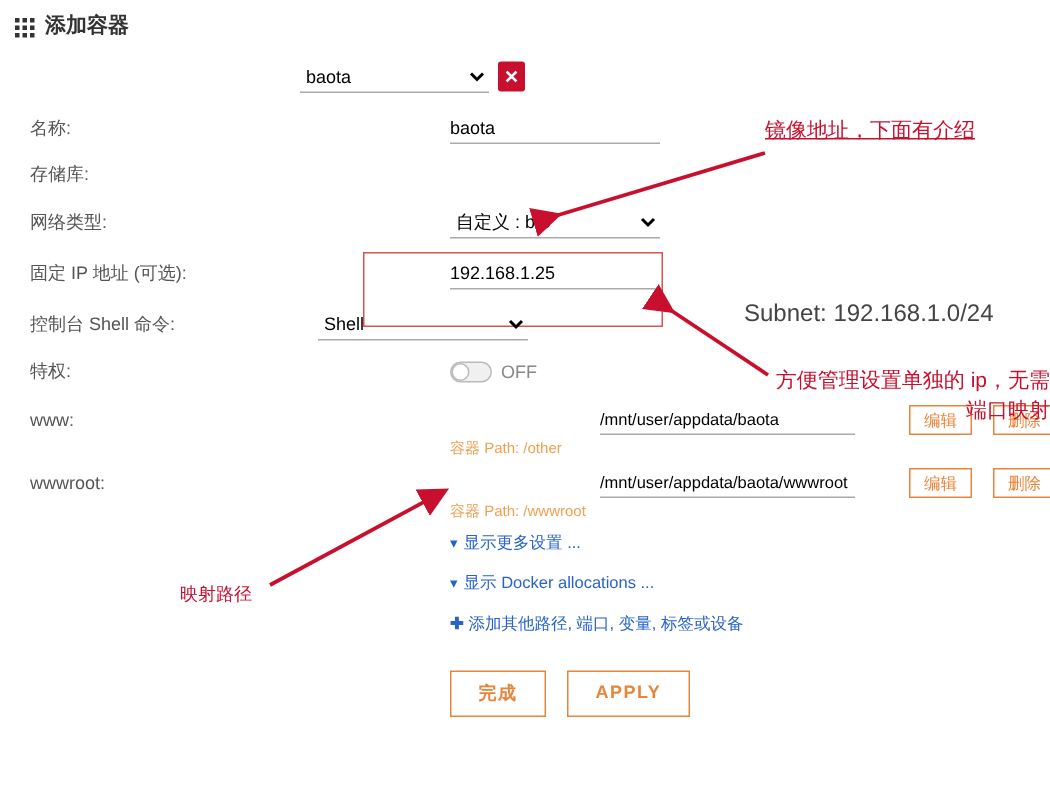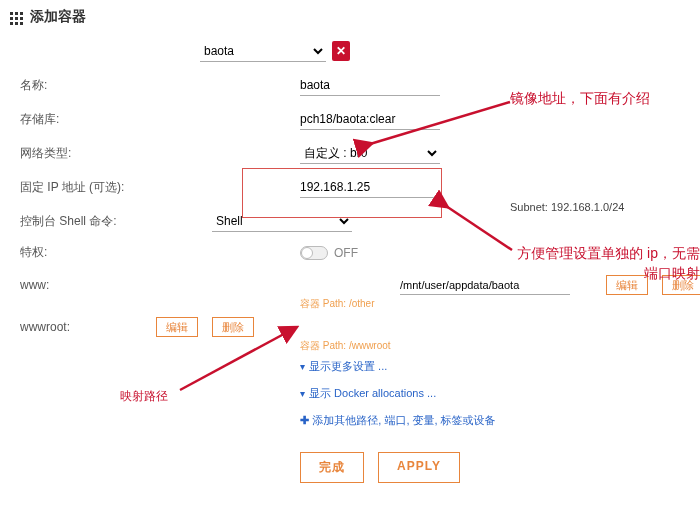--- a/index.html
+++ b/index.html
@@ -65,23 +65,23 @@
     border-radius: 2px;
     cursor: pointer;
   }
   .highlight-box {
     position: absolute;
     border: 1px solid #d9534f;
     pointer-events: none;
   }
   .subnet {
     position: absolute;
-    left: 510px;
+    left: 496px;
     top: 201px;
-    font-size: 11px;
+    font-size: 16px;
     color: #444;
   }
   .toggle {
     display: flex;
     align-items: flex-end;
   }
   .toggle-switch {
     width: 28px; height: 14px;
     border: 1px solid #bbb;
     border-radius: 8px;
@@ -217,23 +217,20 @@
 
 <div class="form-row">
   <span class="label">名称:</span>
   <div class="field-col">
     <input class="text-input" value="baota" style="">
   </div>
 </div>
 
 <div class="form-row">
   <span class="label">存储库:</span>
-  <div class="field-col">
-    <input class="text-input" value="pch18/baota:clear" style="">
-  </div>
 </div>
 
 <div class="form-row">
   <span class="label">网络类型:</span>
   <div class="field-col">
     <select>
       <option>自定义 : br0</option>
     </select>
   </div>
 </div>
@@ -276,20 +273,23 @@
   </div>
   <div class="vol-btns">
     <div class="small-btn">编辑</div>
     <div class="small-btn">删除</div>
   </div>
 </div>
 <div class="vol-sub">容器 Path: /other</div>
 
 <div class="vol-row" style="margin-top:4px">
   <span class="label">wwwroot:</span>
+  <div class="vol-field">
+    <input class="vol-input" value="/mnt/user/appdata/baota/wwwroot" style="">
+  </div>
   <div class="vol-btns">
     <div class="small-btn">编辑</div>
     <div class="small-btn">删除</div>
   </div>
 </div>
 <div class="vol-sub">容器 Path: /wwwroot</div>
 
 <span class="link">
   <span class="chev">▾</span><span>显示更多设置 ...</span>
 </span>
@@ -300,21 +300,21 @@
 
 <div class="add-link">
   <span style="color:#2863c7;font-weight:bold">✚ </span><span>添加其他路径, 端口, 变量, 标签或设备</span>
 </div>
 
 <div class="btn-row">
   <div class="btn">完成</div>
   <div class="btn">APPLY</div>
 </div>
 
-<div class="annotation" style="left:510px; top:89px;">镜像地址，下面有介绍</div>
+<div class="annotation" style="left:510px; top:77px;text-decoration:underline;">镜像地址，下面有介绍</div>
 <div class="annotation" style="left:510px; top:244px;text-align:right;">方便管理设置单独的 ip，无需端口映射</div>
 <div class="annotation" style="left:120px; top:388px; font-size:12px">映射路径</div>
 
 <svg class="arrow" style="left:360px; top:100px; width:160px; height:55px">
   <defs>
       <marker id="ah1" markerWidth="8" markerHeight="8" refX="2" refY="4" orient="auto">
         <path d="M8,0 L0,4 L8,8 Z" fill="#c8102e"></path>
       </marker>
     </defs>
   <line x1="150" y1="2" x2="10" y2="44" stroke="#c8102e" stroke-width="2.5" marker-end="url(#ah1)"></line>

